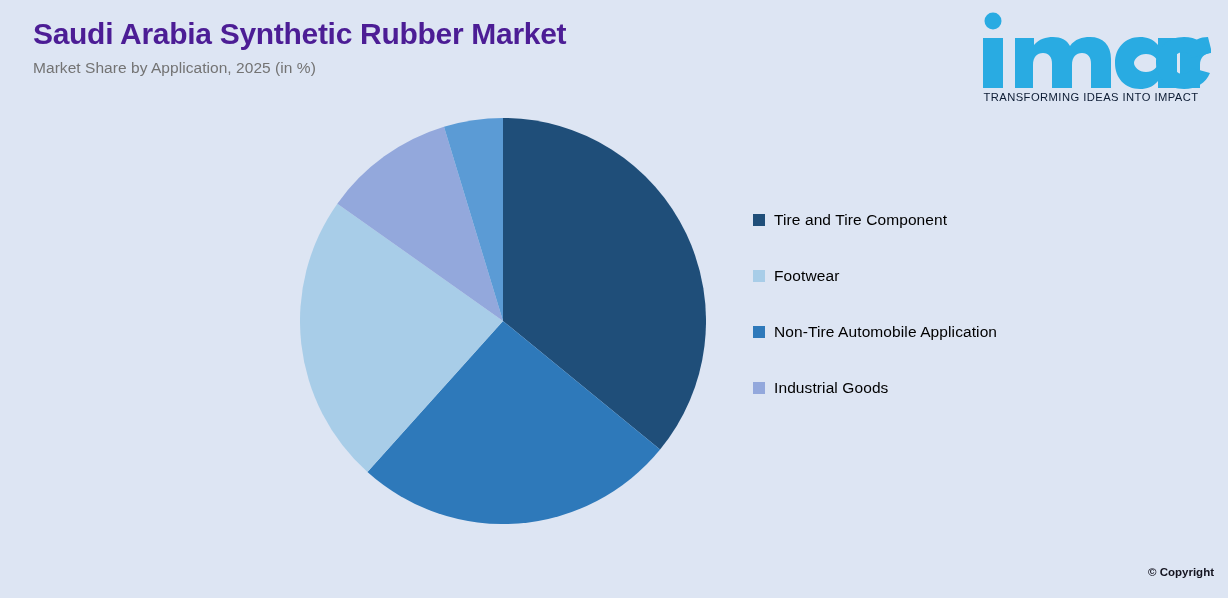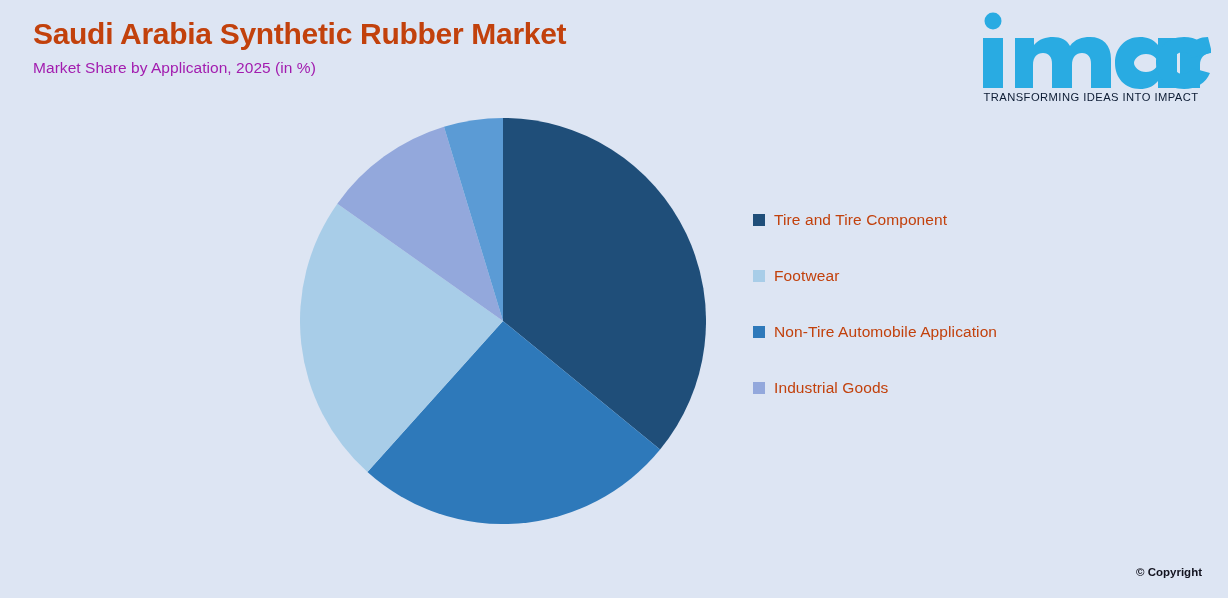--- a/index.html
+++ b/index.html
@@ -23,30 +23,30 @@
   
   .header {
     position: absolute;
     left: 33px;
     top: 16px;
     width: 760px;
   }
   .chart-title {
     font-size: 30px;
     font-weight: bold;
-    color: #c2410c;
+    color: #4c1d95;
     letter-spacing: -0.3px;
     line-height: 1.18;
     margin: 0;
     white-space: nowrap;
   }
   .chart-subtitle {
     font-size: 15.5px;
     font-weight: normal;
-    color: #a21caf;
+    color: #737373;
     margin: 8px 0 0 0;
     letter-spacing: 0.05px;
     white-space: nowrap;
   }
 
   
   .logo-block {
     position: absolute;
     right: 14px;
     top: 12px;
@@ -89,29 +89,29 @@
     height: 56px;
   }
   .legend-swatch {
     width: 12px;
     height: 12px;
     flex: 0 0 12px;
     margin-right: 9px;
   }
   .legend-label {
     font-size: 15.5px;
-    color: #c2410c;
+    color: #000000;
     letter-spacing: 0.1px;
     white-space: nowrap;
   }
 
   
   .footer {
     position: absolute;
-    right: 26px;
+    right: 14px;
     bottom: 16px;
     text-align: right;
   }
   .footer-line {
     font-size: 11.5px;
     font-weight: bold;
     color: #13131f;
     line-height: 1.55;
     white-space: nowrap;
   }

